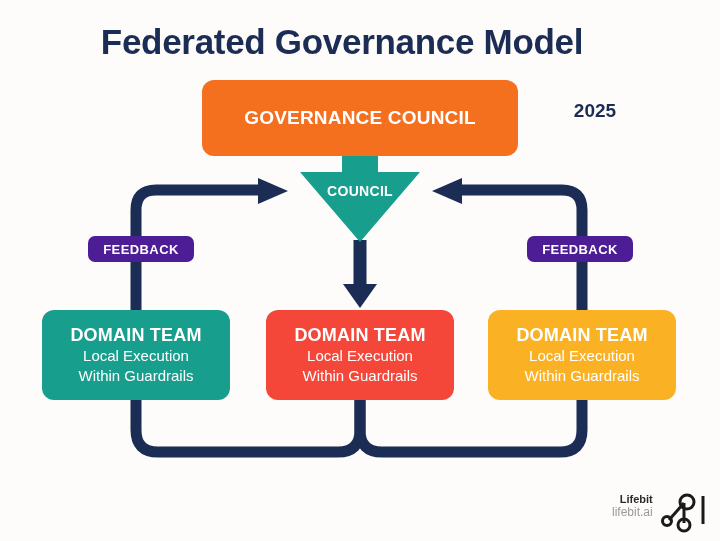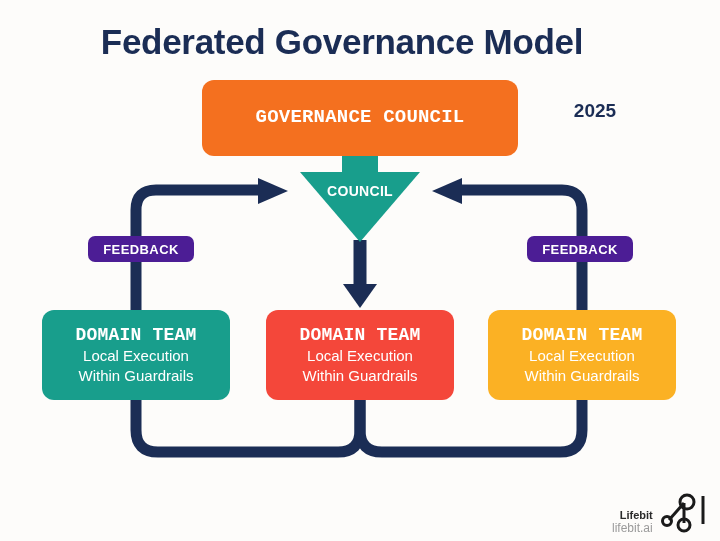--- a/index.html
+++ b/index.html
@@ -49,21 +49,20 @@
     align-items: center;
     justify-content: center;
     color: #ffffff;
     box-sizing: border-box;
   }
   .box-title {
     font-size: 18px;
     font-weight: bold;
     letter-spacing: 0.2px;
     line-height: 1.25;
-    font-family: Liberation Mono, monospace;
   }
   .box-line {
     font-size: 15px;
     font-weight: 500;
     line-height: 1.32;
   }
   #council {
     left: 202px;
     top: 80px;
     width: 316px;
@@ -127,21 +126,20 @@
     top: 236px;
     width: 106px;
   }
   .brand {
     position: absolute;
     left: 612px;
     top: 493px;
     display: flex;
     align-items: center;
     gap: 7px;
-    margin-top: 16px;
   }
   .brand-text {
     text-align: right;
     line-height: 1.15;
   }
   .brand-name {
     font-size: 11px;
     font-weight: bold;
     color: #2a2a2a;
   }

